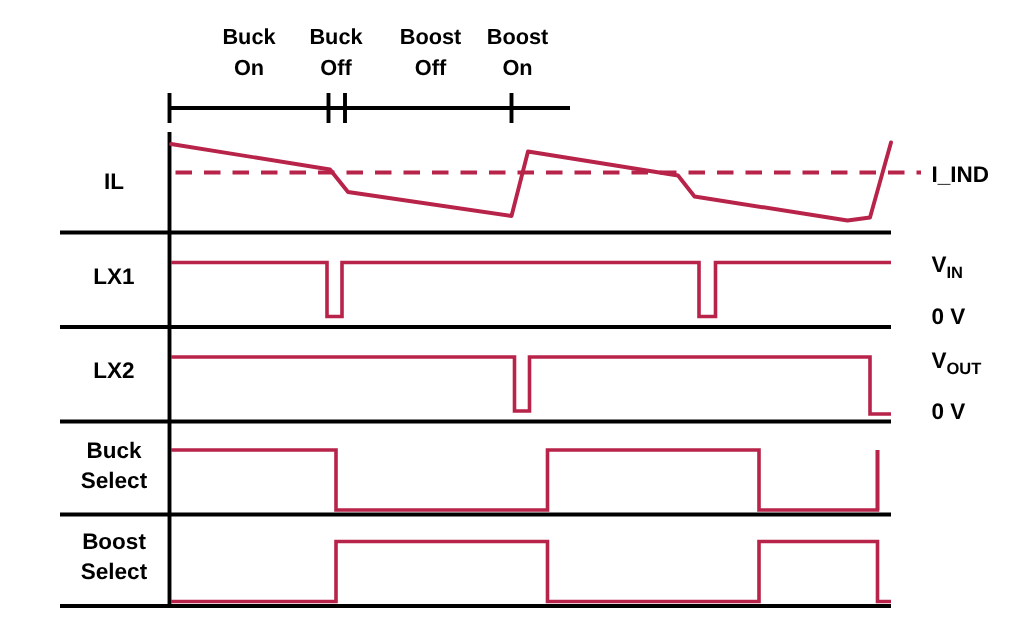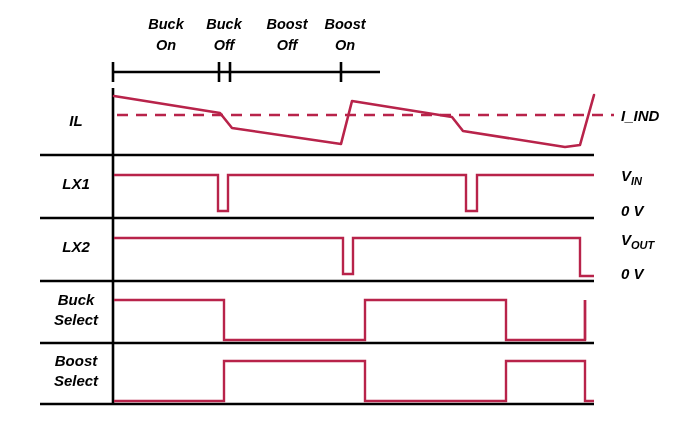--- a/index.html
+++ b/index.html
@@ -5,21 +5,21 @@
   html,body{margin:0;padding:0;}
   body{
     width:682px;height:422px;
     background:#ffffff;
     font-family:"Liberation Sans", sans-serif;
     overflow:hidden;
     position:relative;
   }
   #diagram-root{
     position:absolute;inset:0;
-    width:682px;height:422px;font-style:italic;
+    width:682px;height:422px;
   }
   svg#timing-svg{
     display:block;
     width:682px;height:422px;
   }
   .lbl-row{
     font-family:"Liberation Sans", sans-serif;
     font-weight:bold;
     font-size:15px;
     fill:#000000;

